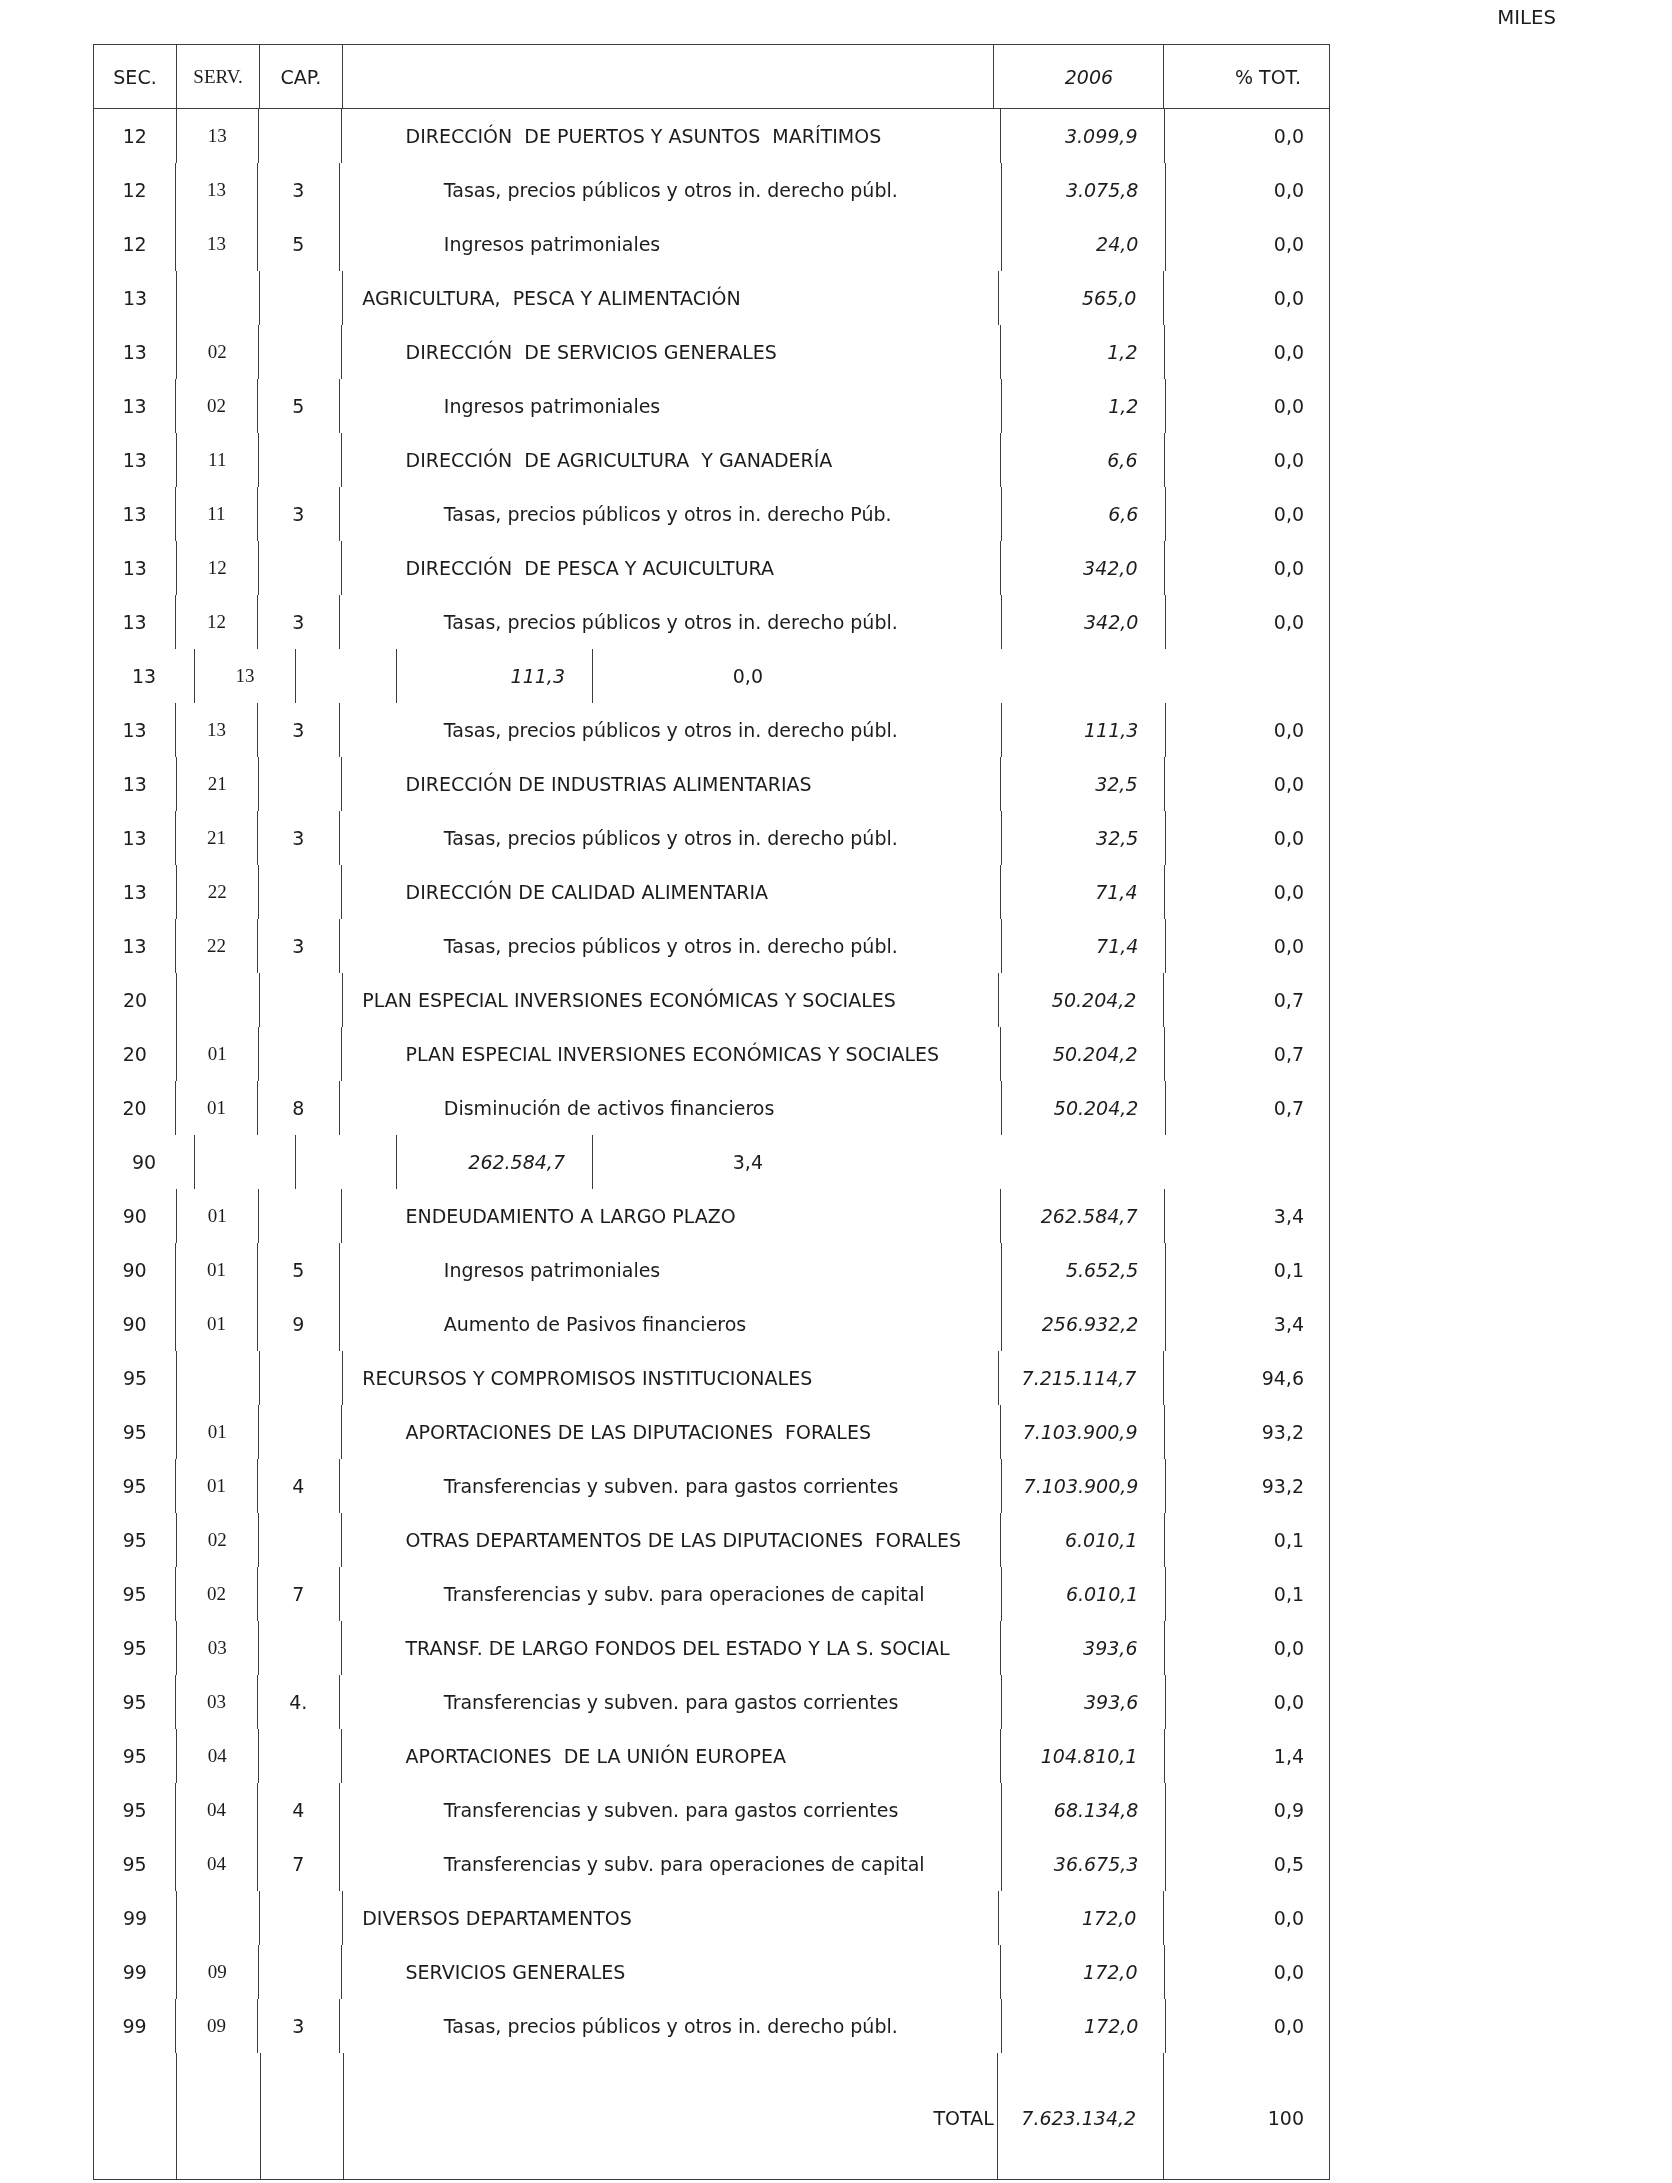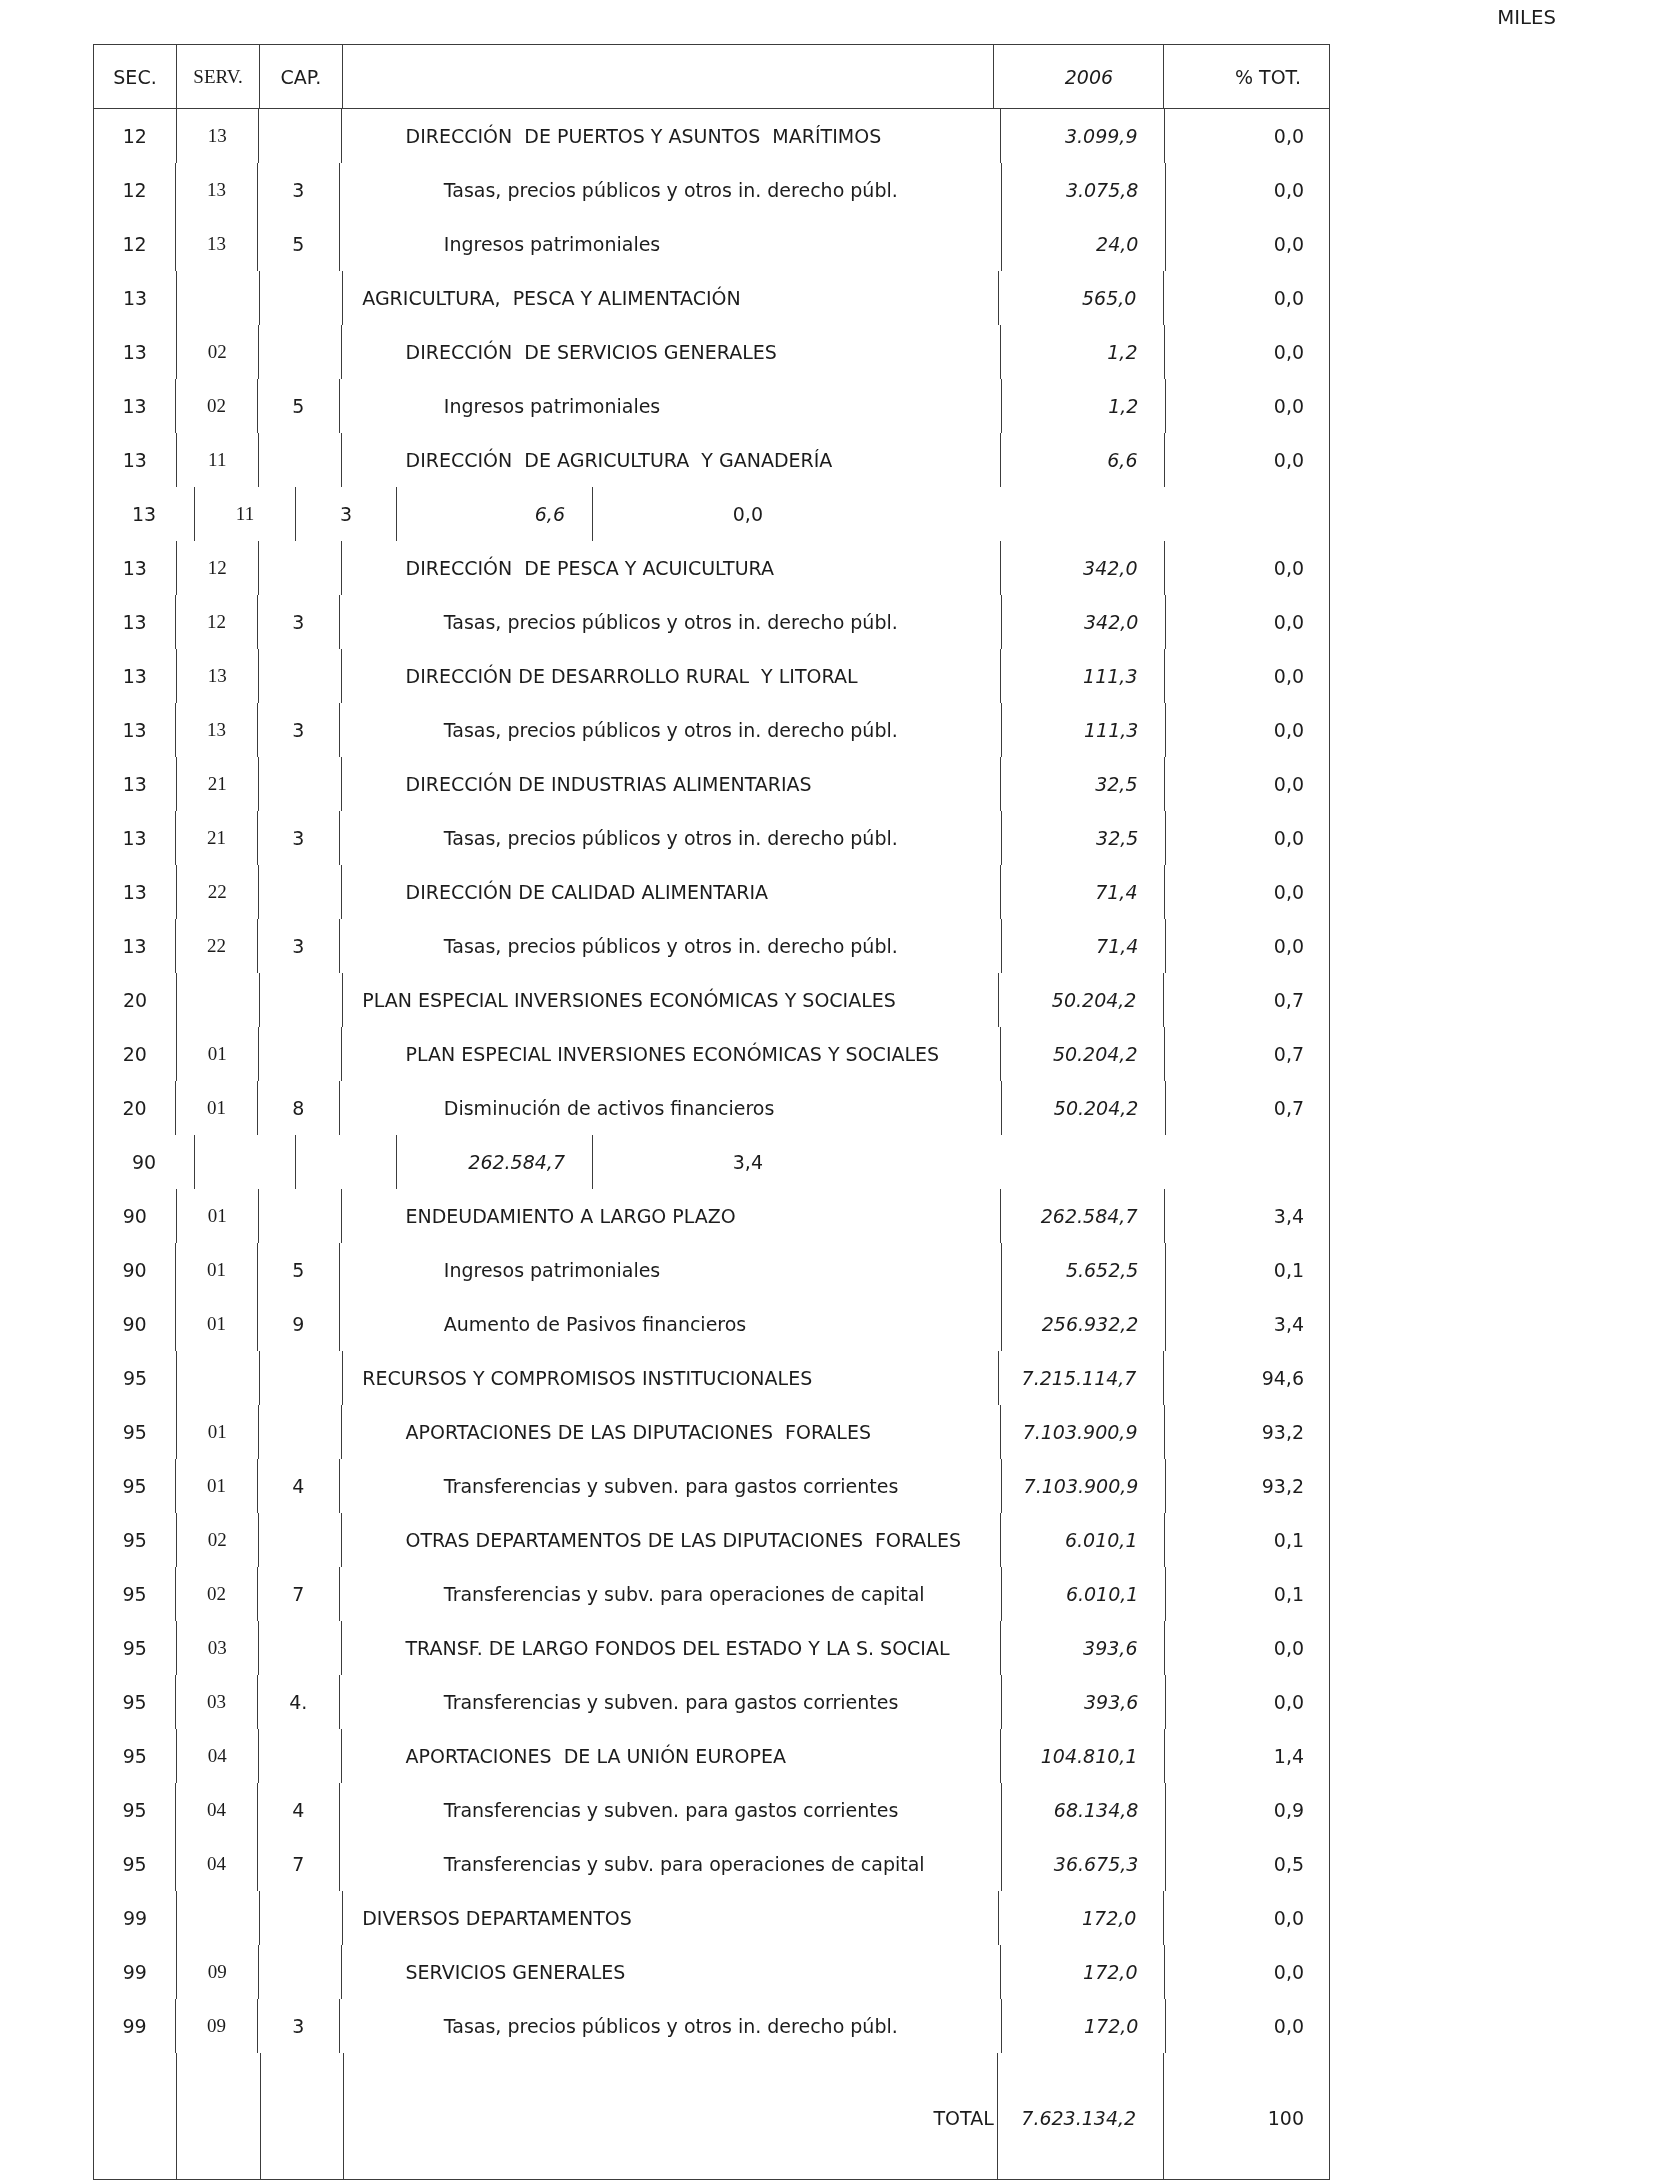--- a/index.html
+++ b/index.html
@@ -137,20 +137,21 @@
         <div class="cell c-serv">11</div>
         <div class="cell c-cap"></div>
         <div class="cell c-desc lvl1">DIRECCIÓN  DE AGRICULTURA  Y GANADERÍA</div>
         <div class="cell c-amt">6,6</div>
         <div class="cell c-pct">0,0</div>
       </div>
       <div class="row">
         <div class="cell c-sec">13</div>
         <div class="cell c-serv">11</div>
         <div class="cell c-cap">3</div>
+        <div class="cell c-desc lvl2">Tasas, precios públicos y otros in. derecho Púb.</div>
         <div class="cell c-amt">6,6</div>
         <div class="cell c-pct">0,0</div>
       </div>
       <div class="row">
         <div class="cell c-sec">13</div>
         <div class="cell c-serv">12</div>
         <div class="cell c-cap"></div>
         <div class="cell c-desc lvl1">DIRECCIÓN  DE PESCA Y ACUICULTURA</div>
         <div class="cell c-amt">342,0</div>
         <div class="cell c-pct">0,0</div>
@@ -160,21 +161,20 @@
         <div class="cell c-serv">12</div>
         <div class="cell c-cap">3</div>
         <div class="cell c-desc lvl2">Tasas, precios públicos y otros in. derecho públ.</div>
         <div class="cell c-amt">342,0</div>
         <div class="cell c-pct">0,0</div>
       </div>
       <div class="row">
         <div class="cell c-sec">13</div>
         <div class="cell c-serv">13</div>
         <div class="cell c-cap"></div>
-        <div class="cell c-desc lvl1">DIRECCIÓN DE DESARROLLO RURAL  Y LITORAL</div>
         <div class="cell c-amt">111,3</div>
         <div class="cell c-pct">0,0</div>
       </div>
       <div class="row">
         <div class="cell c-sec">13</div>
         <div class="cell c-serv">13</div>
         <div class="cell c-cap">3</div>
         <div class="cell c-desc lvl2">Tasas, precios públicos y otros in. derecho públ.</div>
         <div class="cell c-amt">111,3</div>
         <div class="cell c-pct">0,0</div>

